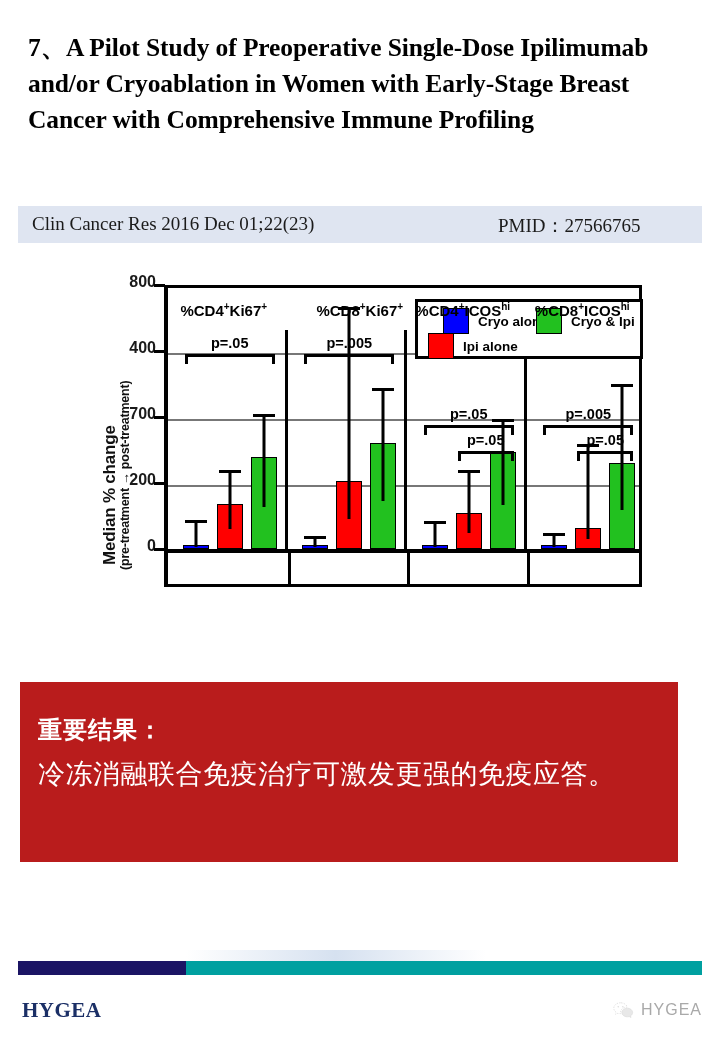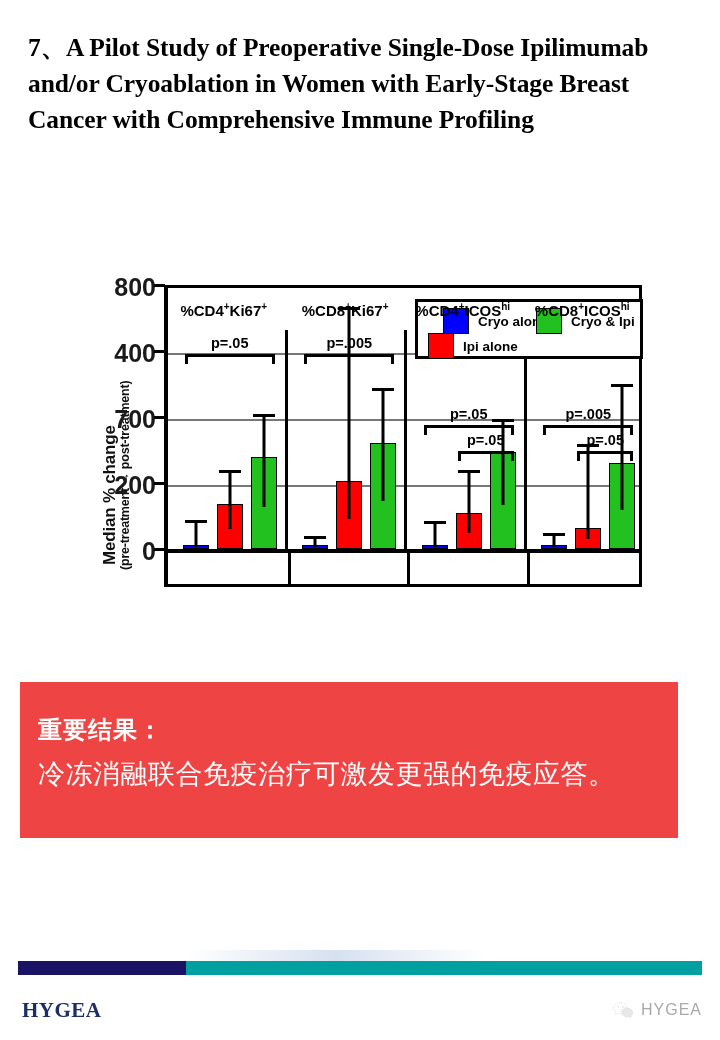--- a/index.html
+++ b/index.html
@@ -46,21 +46,21 @@
     font-weight:bold;font-size:17px;color:#111;letter-spacing:-0.2px;
   }
   .ylabel-sub{
     position:absolute;transform:rotate(-90deg);transform-origin:left top;
     left:36px;top:305px;white-space:nowrap;
     font-weight:bold;font-size:12.5px;color:#111;letter-spacing:-0.2px;
   }
 
   .ytick{
     position:absolute;right:0;white-space:nowrap;
-    font-weight:bold;font-size:25px;color:#1a1a1a;text-align:right;
+    font-weight:bold;font-size:16px;color:#1a1a1a;text-align:right;
   }
   .ytickmark{position:absolute;background:#000;height:3px;width:11px;}
 
   .plot{
     position:absolute;left:76px;top:20px;width:478px;height:268px;
     border-left:4px solid #000;border-top:3px solid #000;
     border-right:3px solid #000;
     box-sizing:border-box;
   }
   .gridline{position:absolute;left:0;width:100%;height:2px;background:#777;}
@@ -106,22 +106,22 @@
   }
   .xband .xsep{position:absolute;top:0;bottom:0;width:3px;background:#000;}
   .xcat{
     position:absolute;top:36px;text-align:center;
     font-weight:bold;font-size:15px;color:#000;white-space:nowrap;
   }
   .xcat sup{font-size:10px;vertical-align:super;}
 
   
   .resultbox{
-    position:absolute;left:20px;top:682px;width:658px;height:156px;
-    background:#ef4444;
+    position:absolute;left:20px;top:682px;width:658px;height:180px;
+    background:#b91c1c;
   }
   .resultbox .rhead{
     position:absolute;left:18px;top:32px;
     font-family:"DejaVu Sans", sans-serif;font-weight:bold;
     font-size:24px;color:#ffffff;letter-spacing:1px;
   }
   .resultbox .rbody{
     position:absolute;left:18px;top:74px;
     font-family:"DejaVu Sans", sans-serif;
     font-size:27px;color:#ffffff;letter-spacing:0.5px;
@@ -147,20 +147,24 @@
     font-family:"Liberation Sans", sans-serif;font-size:16px;color:#a9a9a9;letter-spacing:1px;
   }
 </style>
 </head>
 <body>
 
 <div class="slide">
 
   <div class="title">7、A Pilot Study of Preoperative Single-Dose Ipilimumab and/or Cryoablation in Women with Early-Stage Breast Cancer with Comprehensive Immune Profiling</div>
 
+  <div class="citation">
+    <div class="cit-journal">Clin Cancer Res 2016 Dec 01;22(23)</div>
+    <div class="cit-pmid">PMID：27566765</div>
+  </div>
 
   <div class="figure">
 
     <div class="ylabel-wrap">
       <div class="ylabel-main">Median % change</div>
       <div class="ylabel-sub">(pre-treatment → post-treatment)</div>
     </div>
 
     <div id="yticks">
         <div class="ytick" style="top: 272px; right: 492px; width: 60px;">0</div>
@@ -300,21 +304,21 @@
         </div>
       </div>
 
     <div class="xband" id="xband">
         <div class="xsep" style="left: 119.5px;"></div>
         <div class="xsep" style="left: 239px;"></div>
         <div class="xsep" style="left: 358.5px;"></div>
       </div>
     <div id="xcats">
         <div class="xcat" style="left: 76px; width: 119.5px;">%CD4<sup>+</sup>Ki67<sup>+</sup></div>
-        <div class="xcat" style="left: 181px; width: 119.5px; text-align: right;">%CD8<sup>+</sup>Ki67<sup>+</sup></div>
+        <div class="xcat" style="left: 212px; width: 119.5px;">%CD8<sup>+</sup>Ki67<sup>+</sup></div>
         <div class="xcat" style="left: 315px; width: 119.5px;">%CD4<sup>+</sup>ICOS<sup>hi</sup></div>
         <div class="xcat" style="left: 434.5px; width: 119.5px;">%CD8<sup>+</sup>ICOS<sup>hi</sup></div>
       </div>
   </div>
 
   <div class="resultbox">
     <div class="rhead">重要结果：</div>
     <div class="rbody">冷冻消融联合免疫治疗可激发更强的免疫应答。</div>
   </div>
 

